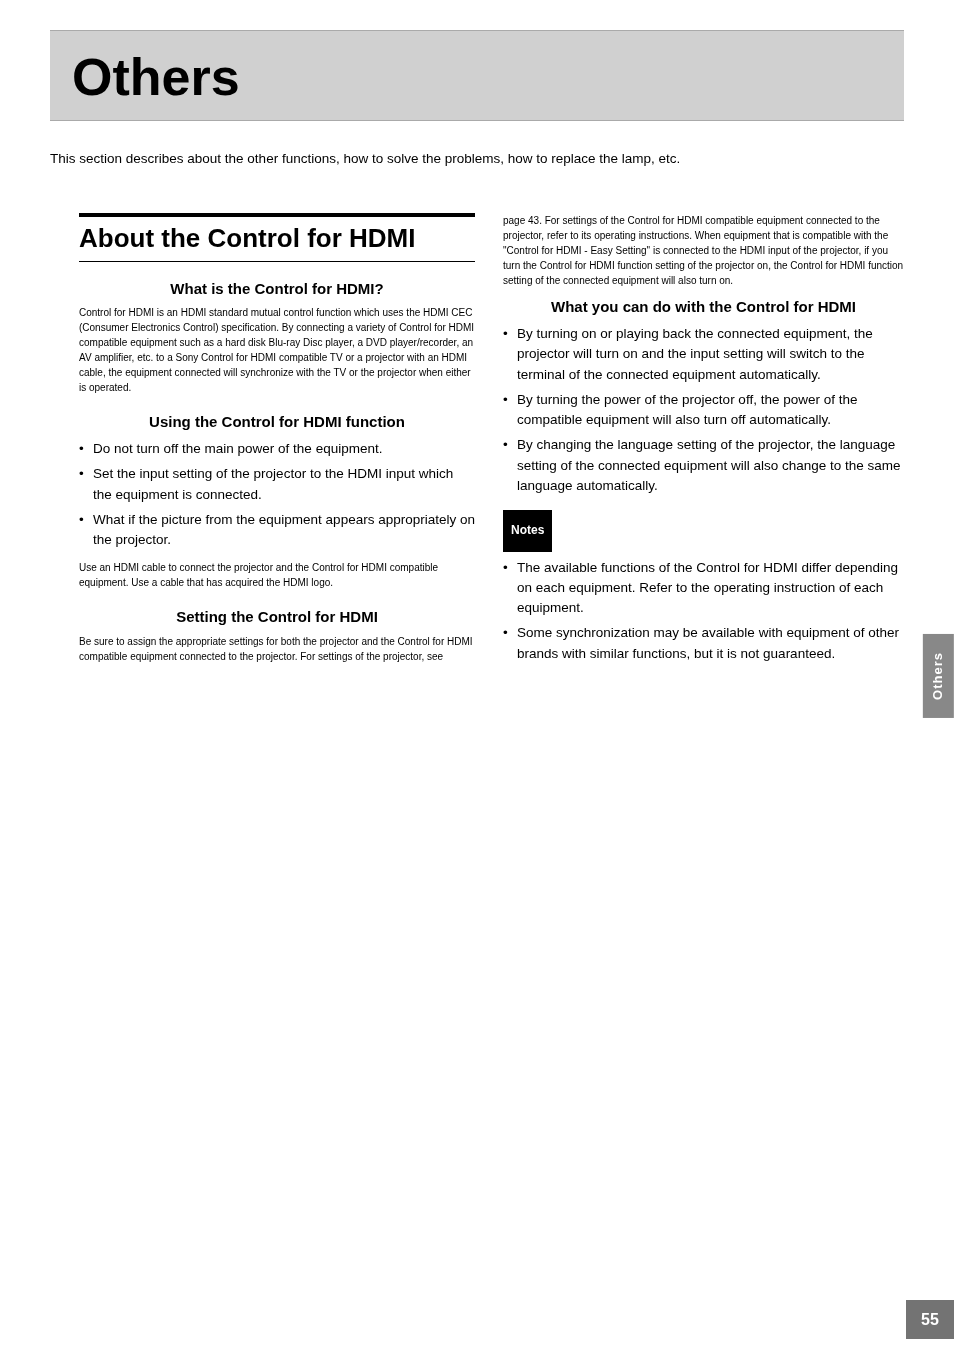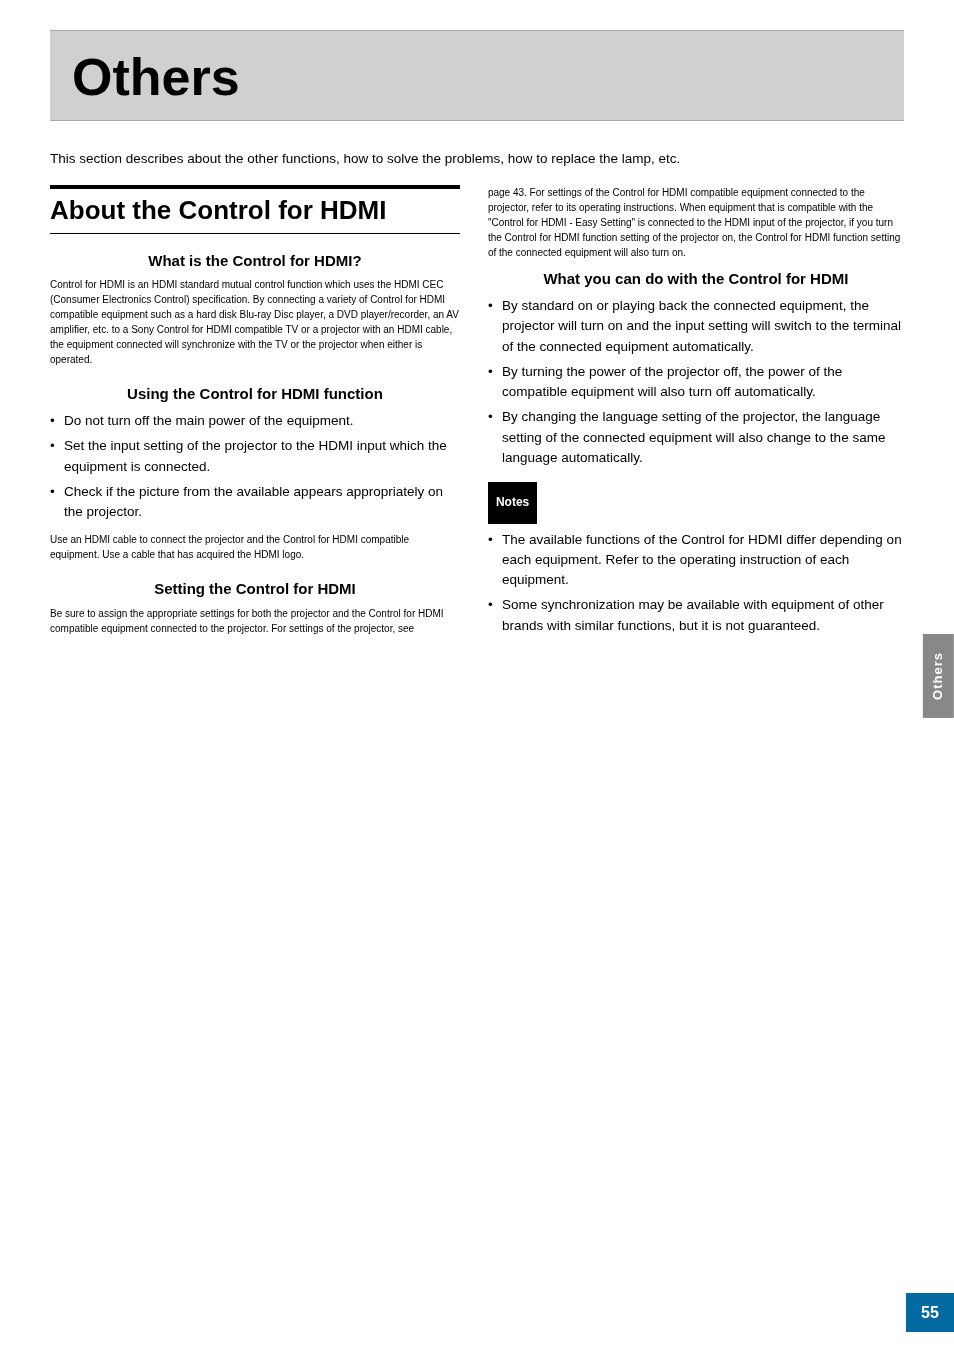--- a/index.html
+++ b/index.html
@@ -33,28 +33,29 @@
 
     .page-title {
       font-size: 52px;
       font-weight: bold;
       line-height: 1.1;
       color: #000;
     }
 
     .intro-text {
       font-size: 13.5px;
-      margin-bottom: 16px;
+      margin-bottom: 44px;
       line-height: 1.5;
     }
 
     
     .columns {
       display: flex;
       gap: 28px;
+      margin-left: 29px;
     }
 
     .col-left {
       width: 48%;
       flex-shrink: 0;
     }
 
     .col-right {
       flex: 1;
     }
@@ -138,23 +139,23 @@
       color: #fff;
       font-size: 13px;
       font-weight: bold;
       padding: 18px 6px;
       letter-spacing: 1px;
     }
 
     
     .page-number-block {
       position: absolute;
-      bottom: 20px;
+      bottom: 13px;
       right: 0;
-      background: #0369a1;
+      background: #737373;
       color: #fff;
       font-size: 16px;
       font-weight: bold;
       padding: 8px 14px;
       min-width: 48px;
       text-align: center;
     }
   </style>
 </head>
 <body>
@@ -175,37 +176,37 @@
 
       <div class="section-main-heading">About the Control for HDMI</div>
 
       <div class="sub-heading">What is the Control for HDMI?</div>
       <p>Control for HDMI is an HDMI standard mutual control function which uses the HDMI CEC (Consumer Electronics Control) specification. By connecting a variety of Control for HDMI compatible equipment such as a hard disk Blu-ray Disc player, a DVD player/recorder, an AV amplifier, etc. to a Sony Control for HDMI compatible TV or a projector with an HDMI cable, the equipment connected will synchronize with the TV or the projector when either is operated.</p>
 
       <div class="sub-heading">Using the Control for HDMI function</div>
       <ul>
         <li>Do not turn off the main power of the equipment.</li>
         <li>Set the input setting of the projector to the HDMI input which the equipment is connected.</li>
-        <li>Check if the picture from the available appears appropriately on the projector.</li>
+        <li>What if the picture from the equipment appears appropriately on the projector.</li>
       </ul>
 
       <p>Use an HDMI cable to connect the projector and the Control for HDMI compatible equipment. Use a cable that has acquired the HDMI logo.</p>
 
       <div class="sub-heading">Setting the Control for HDMI</div>
       <p>Be sure to assign the appropriate settings for both the projector and the Control for HDMI compatible equipment connected to the projector. For settings of the projector, see</p>
 
     </div>
 
     <div class="col-right">
 
       <p>page 43. For settings of the Control for HDMI compatible equipment connected to the projector, refer to its operating instructions. When equipment that is compatible with the "Control for HDMI - Easy Setting" is connected to the HDMI input of the projector, if you turn the Control for HDMI function setting of the projector on, the Control for HDMI function setting of the connected equipment will also turn on.</p>
 
       <div class="sub-heading">What you can do with the Control for HDMI</div>
       <ul>
-        <li>By standard on or playing back the connected equipment, the projector will turn on and the input setting will switch to the terminal of the connected equipment automatically.</li>
+        <li>By turning on or playing back the connected equipment, the projector will turn on and the input setting will switch to the terminal of the connected equipment automatically.</li>
         <li>By turning the power of the projector off, the power of the compatible equipment will also turn off automatically.</li>
         <li>By changing the language setting of the projector, the language setting of the connected equipment will also change to the same language automatically.</li>
       </ul>
 
       <div class="notes-box">
         <span class="notes-label">Notes</span>
         <ul>
           <li>The available functions of the Control for HDMI differ depending on each equipment. Refer to the operating instruction of each equipment.</li>
           <li>Some synchronization may be available with equipment of other brands with similar functions, but it is not guaranteed.</li>
         </ul>

